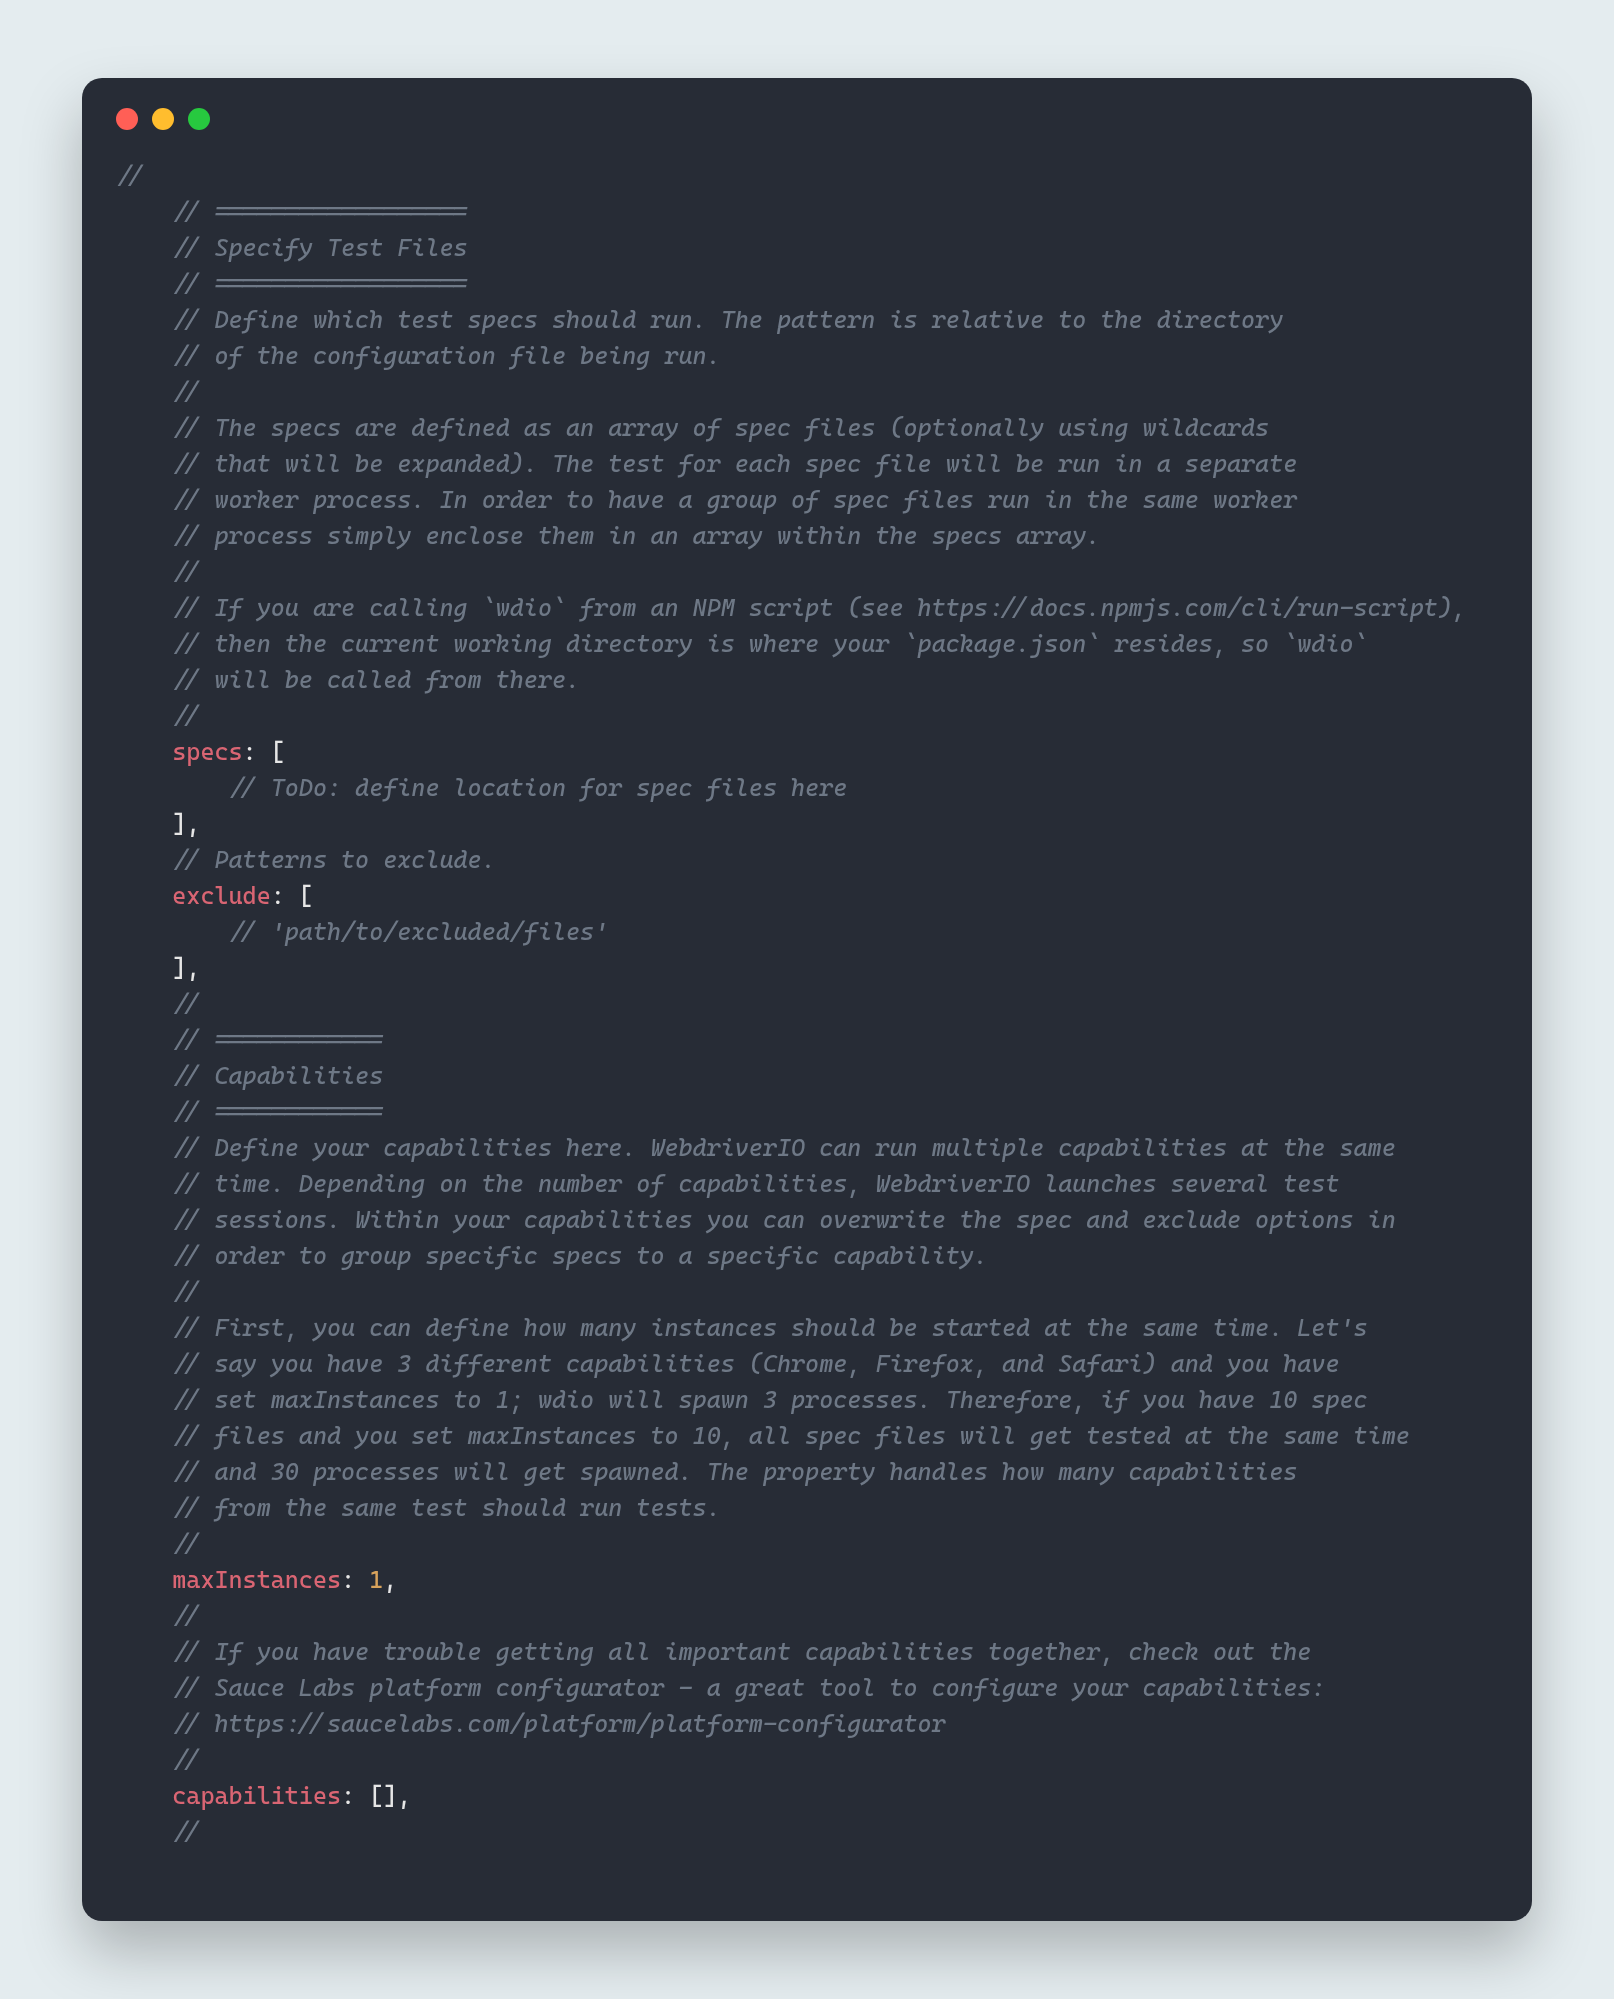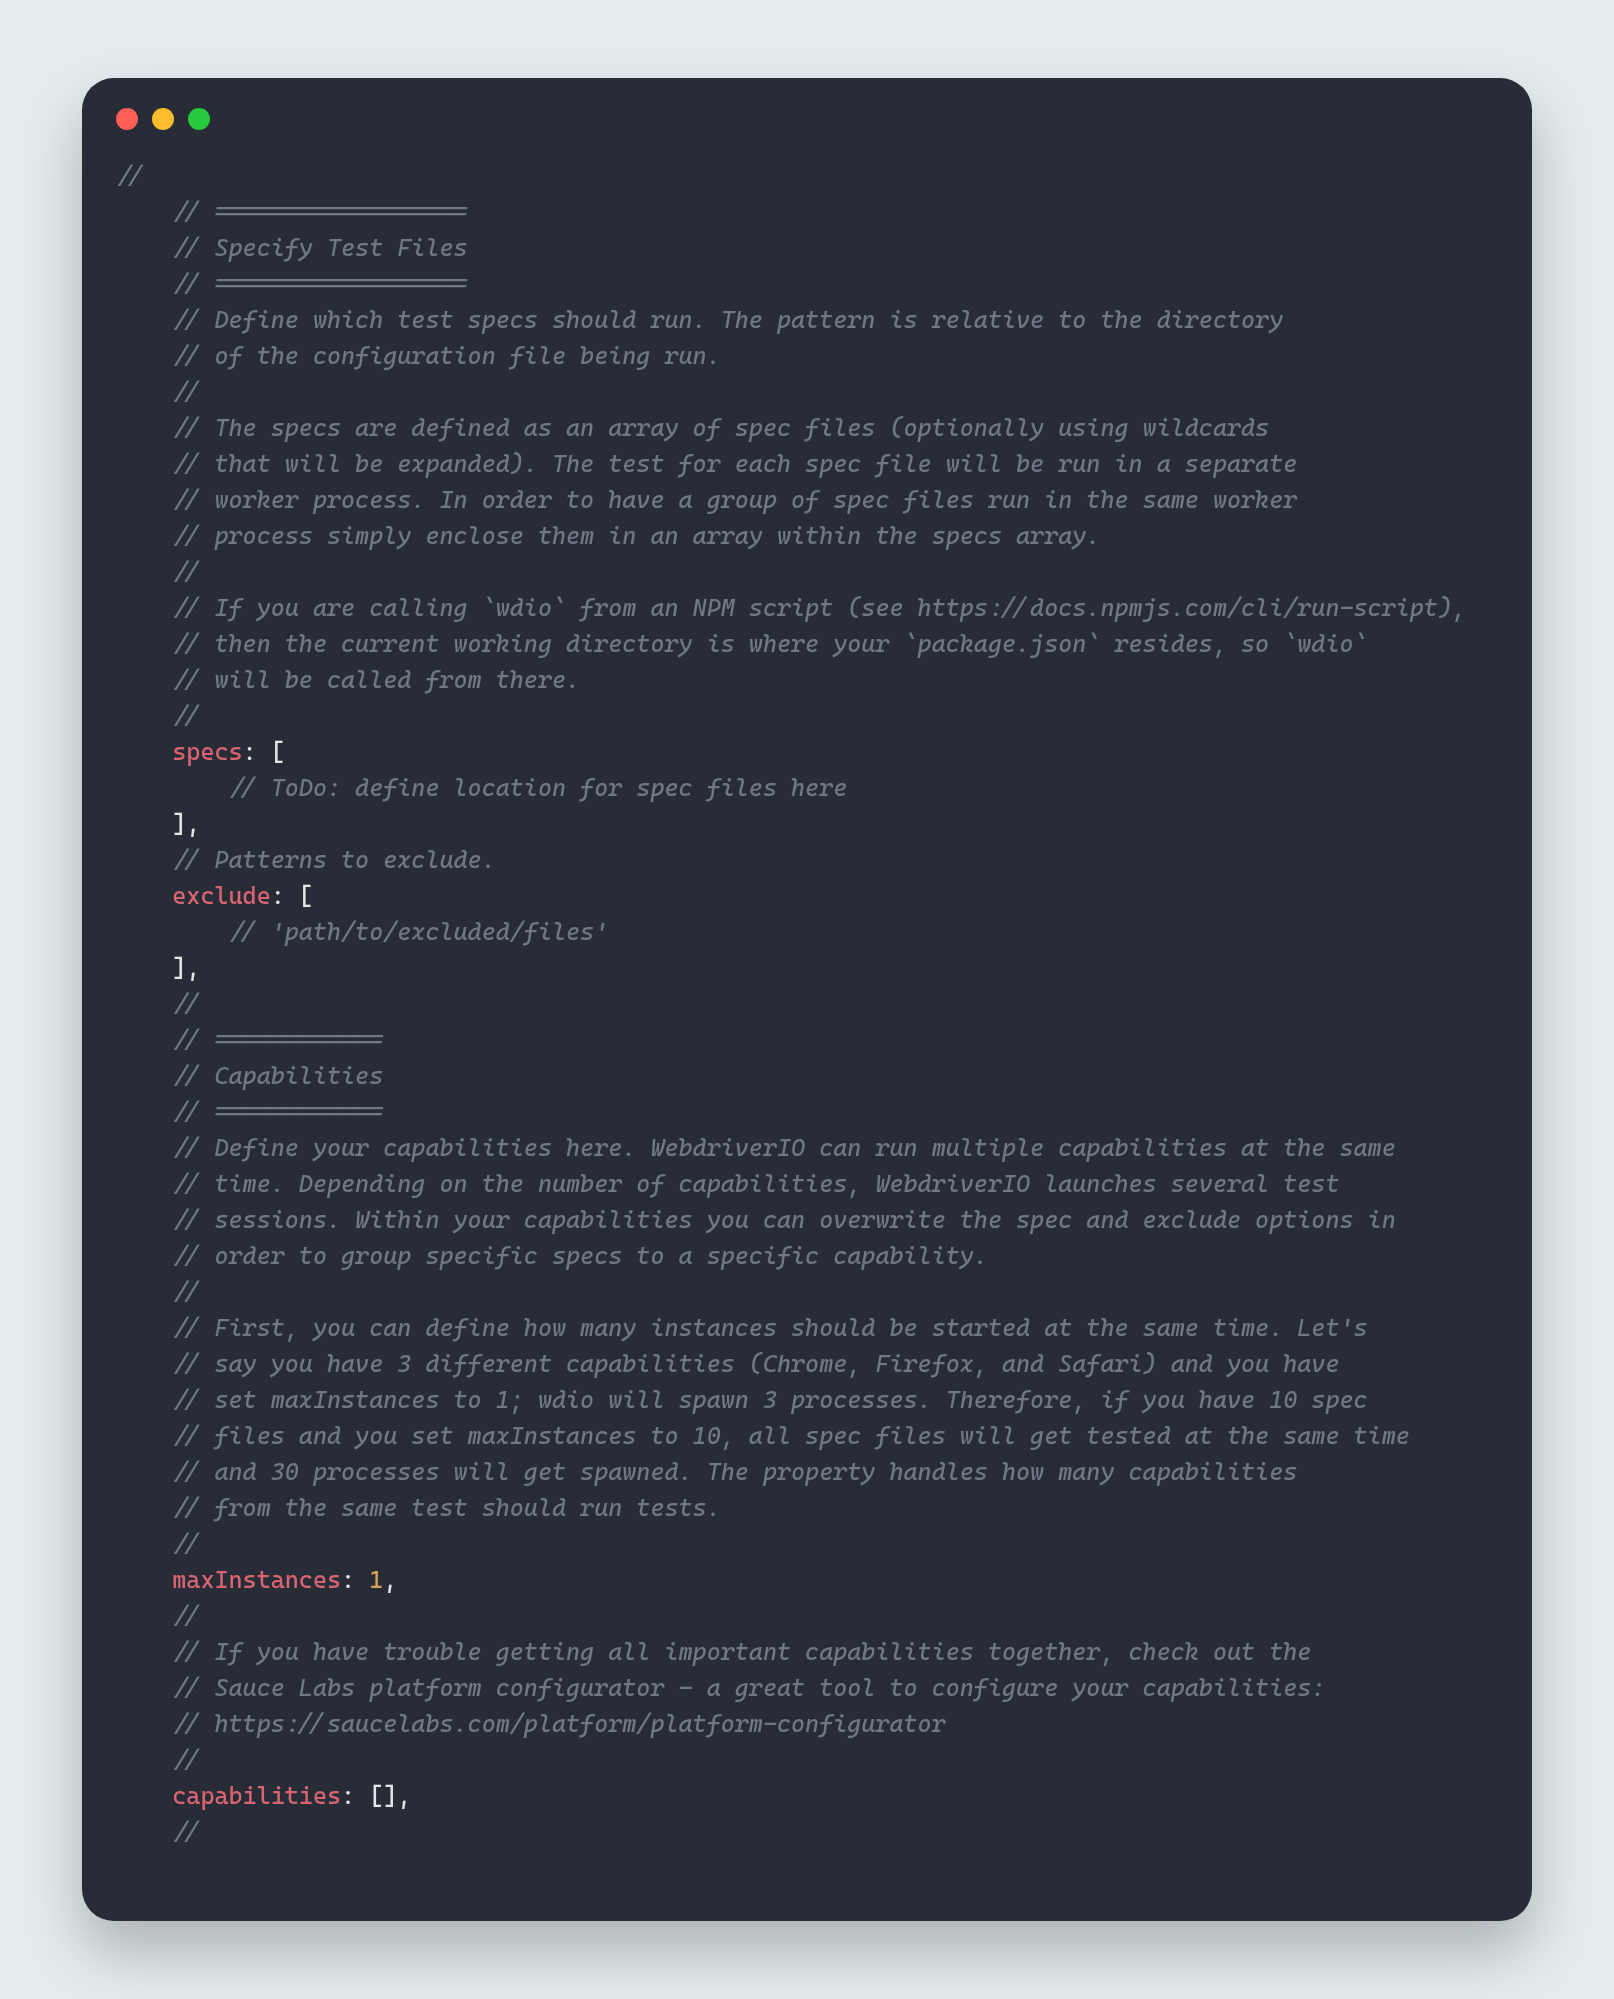--- a/index.html
+++ b/index.html
@@ -14,21 +14,21 @@
   .page-wrap {
     width: 1614px;
     height: 1999px;
     box-sizing: border-box;
     padding: 78px 82px;
   }
   .code-window {
     width: 100%;
     height: 100%;
     background: #272c36;
-    border-radius: 32px;
+    border-radius: 20px;
     box-shadow: 0 30px 60px rgba(0,0,0,0.25);
     box-sizing: border-box;
     padding: 30px 34px 40px 34px;
     color: #e6e6e6;
   }
   .traffic-lights {
     display: flex;
     gap: 14px;
     margin-bottom: 28px;
   }

